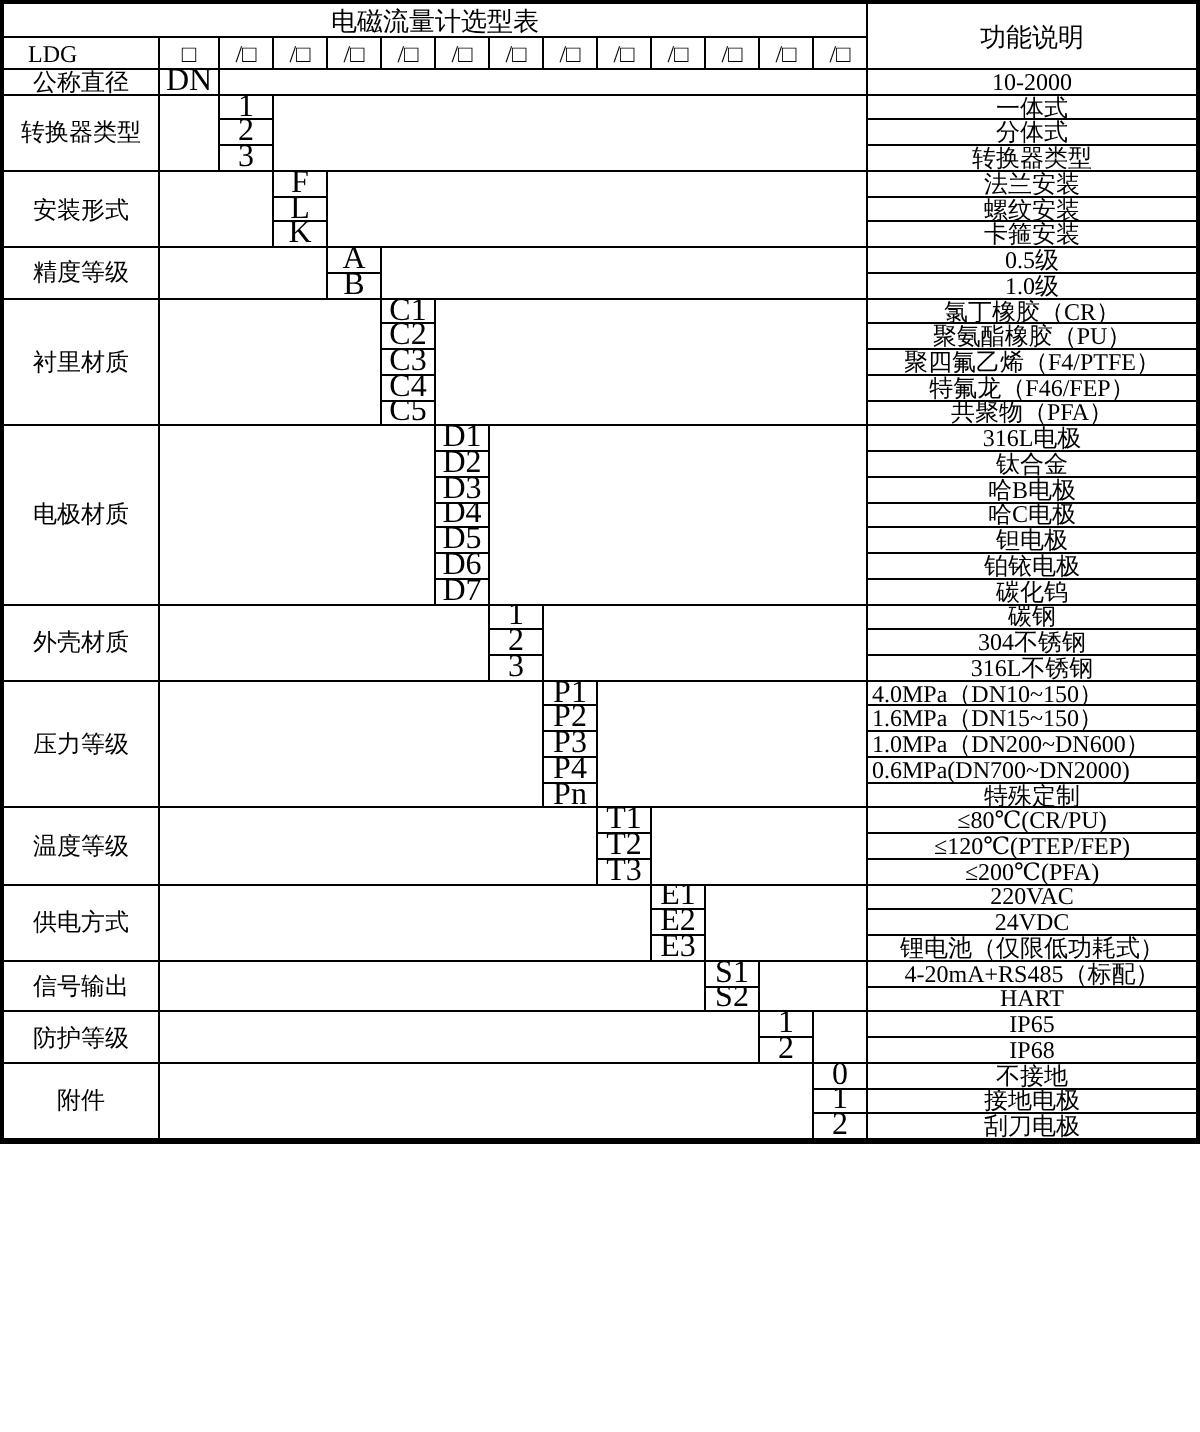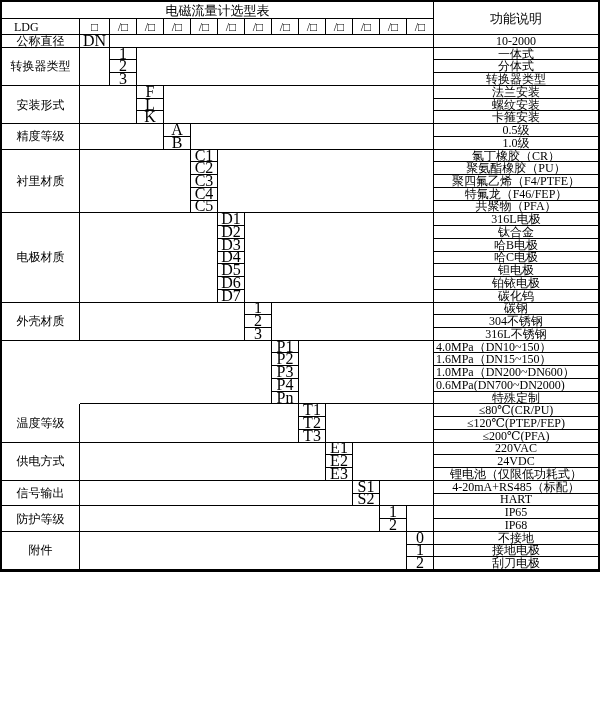--- a/index.html
+++ b/index.html
@@ -119,20 +119,21 @@
     <div class="cell empty-cell" style="grid-area: 17 / 8 / span 7 / 15;"></div>
     <div class="cell label-cell" style="grid-area: 24 / 1 / span 3;">外壳材质</div>
     <div class="cell empty-cell" style="grid-area: 24 / 2 / span 3 / 8;"></div>
     <div class="cell code-cell" style="grid-area: 24 / 8;">1</div>
     <div class="cell desc-cell" style="grid-row: 24;">碳钢</div>
     <div class="cell code-cell" style="grid-area: 25 / 8;">2</div>
     <div class="cell desc-cell" style="grid-row: 25;">304不锈钢</div>
     <div class="cell code-cell" style="grid-area: 26 / 8;">3</div>
     <div class="cell desc-cell" style="grid-row: 26;">316L不锈钢</div>
     <div class="cell empty-cell" style="grid-area: 24 / 9 / span 3 / 15;"></div>
+    <div class="cell label-cell" style="grid-area: 27 / 1 / span 5;">压力等级</div>
     <div class="cell empty-cell" style="grid-area: 27 / 2 / span 5 / 9;"></div>
     <div class="cell code-cell" style="grid-area: 27 / 9;">P1</div>
     <div class="cell desc-cell left" style="grid-row: 27;">4.0MPa（DN10~150）</div>
     <div class="cell code-cell" style="grid-area: 28 / 9;">P2</div>
     <div class="cell desc-cell left" style="grid-row: 28;">1.6MPa（DN15~150）</div>
     <div class="cell code-cell" style="grid-area: 29 / 9;">P3</div>
     <div class="cell desc-cell left" style="grid-row: 29;">1.0MPa（DN200~DN600）</div>
     <div class="cell code-cell" style="grid-area: 30 / 9;">P4</div>
     <div class="cell desc-cell left" style="grid-row: 30;">0.6MPa(DN700~DN2000)</div>
     <div class="cell code-cell" style="grid-area: 31 / 9;">Pn</div>

